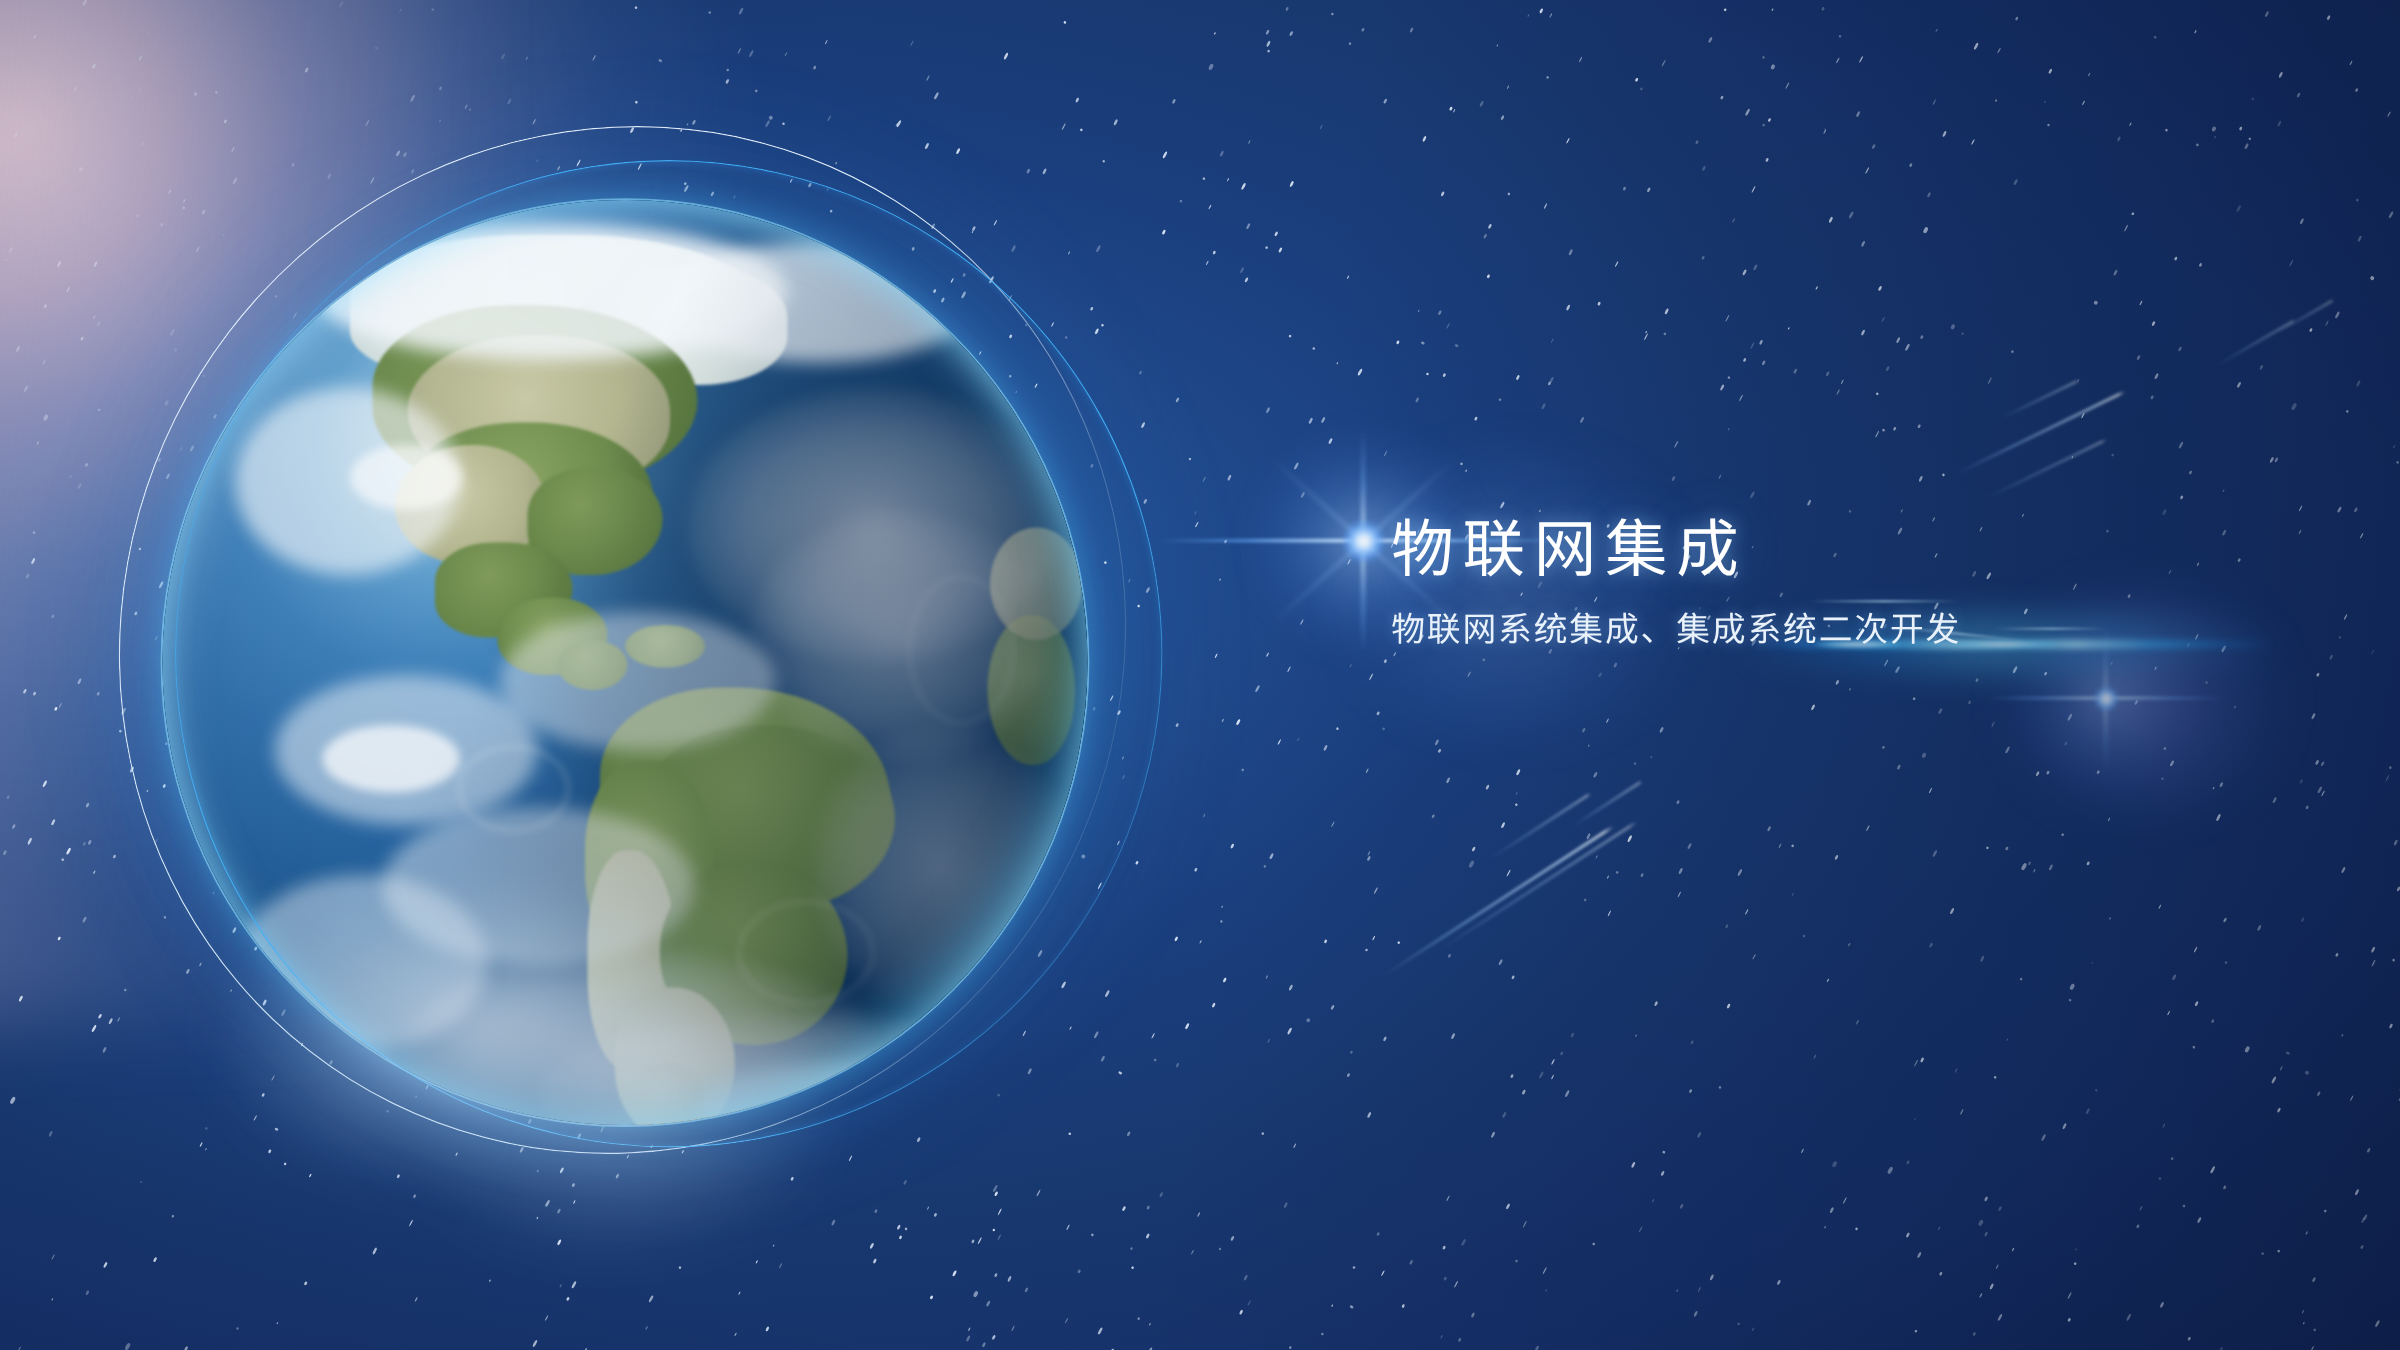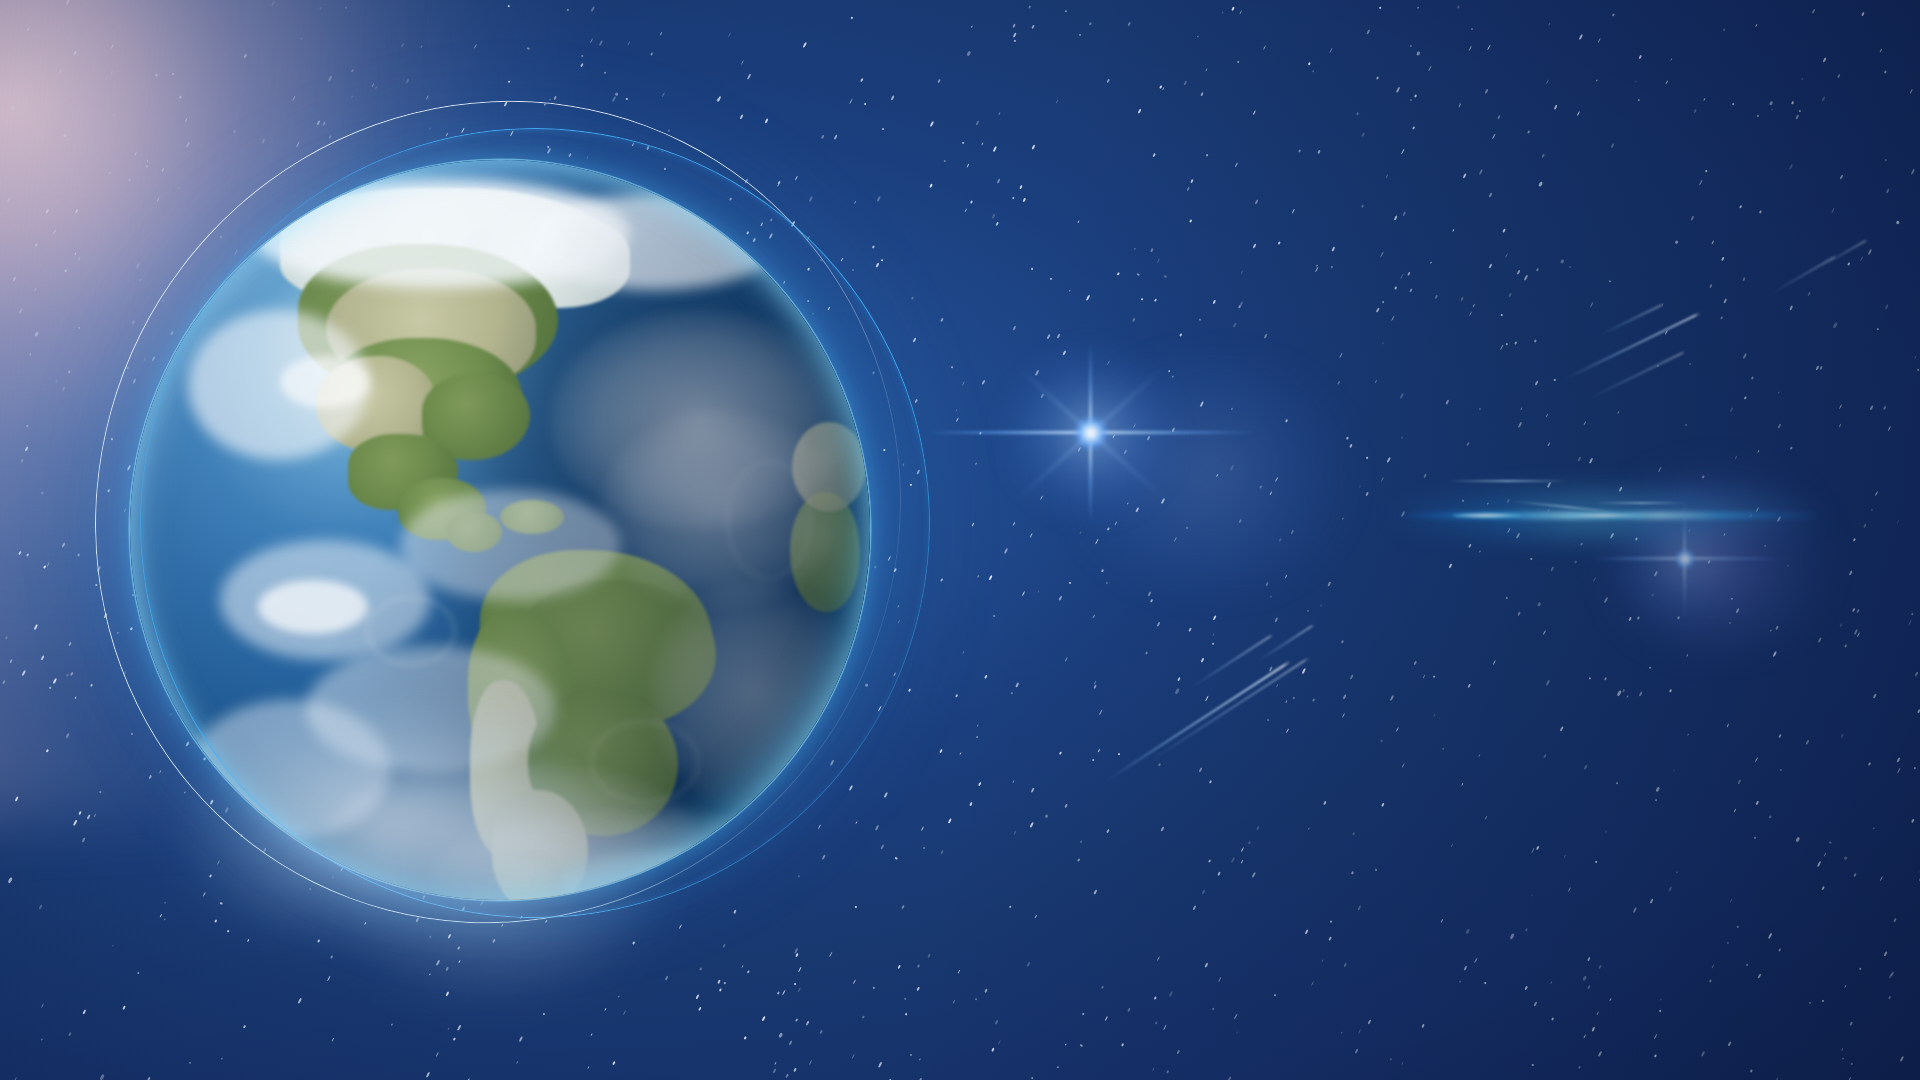--- a/index.html
+++ b/index.html
@@ -1415,15 +1415,17 @@
   <div class="flare-star" style="left:1684px; top:558px; width:1px; height:1px;">
     <div class="flare-halo" style="width:150px;height:150px;margin:-75px 0 0 -75px;opacity:0.7;"></div>
     <div class="flare-h" style="width:190px; margin-left:-95px; opacity:0.7;"></div>
     <div class="flare-v" style="height:120px; margin-top:-60px; opacity:0.6;"></div>
     <div class="flare-core" style="width:20px;height:20px;margin:-10px 0 0 -10px;"></div>
   </div>
 
   <div class="vignette"></div>
 
   <div class="copy">
+    <div class="title">物联网集成</div>
+    <div class="sub2">物联网系统集成、集成系统二次开发</div>
   </div>
 
 </div>
 
 </body></html>

